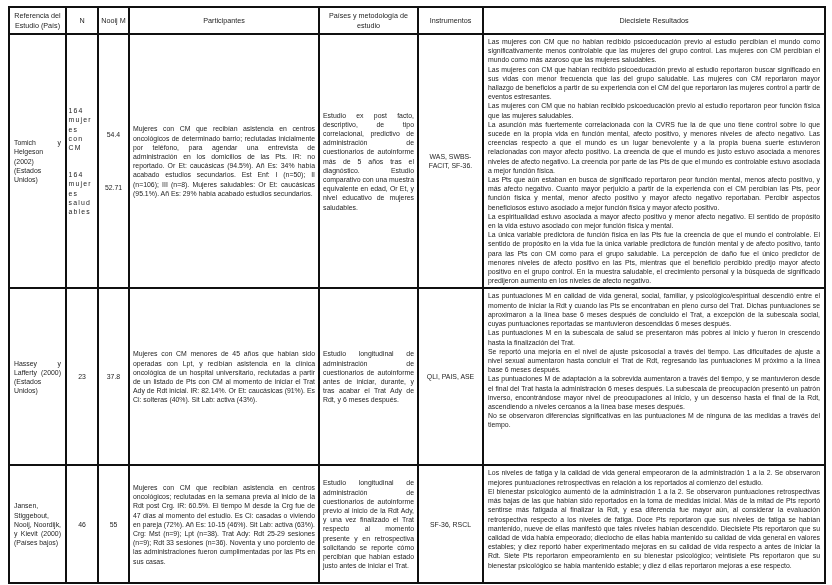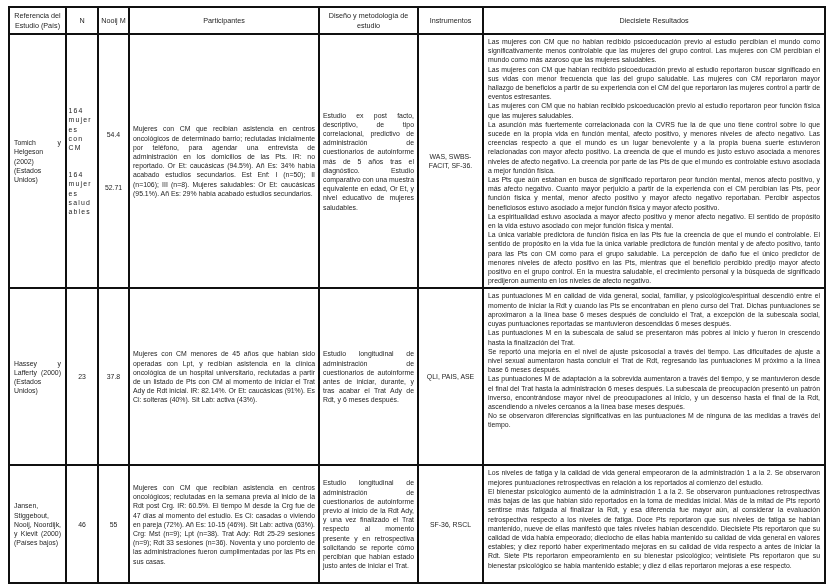--- a/index.html
+++ b/index.html
@@ -36,21 +36,21 @@
         <col style="width:99px">
         <col style="width:65px">
         <col style="width:342px">
     </colgroup>
     <tbody>
         <tr class="row-header">
       <th>Referencia del Estudio (País)</th>
       <th>N</th>
       <th>Nooij M</th>
       <th>Participantes</th>
-      <th>Diseño y metodología de estudio</th>
+      <th>Países y metodología de estudio</th>
       <th>Instrumentos</th>
       <th>Diecisiete Resultados</th>
     </tr>
 
     <tr class="row-1">
       <td class="c-ref">Tomich y Helgeson (2002) (Estados Unidos)</td>
       <td class="c-n">
         <div class="stack n-stack">
           <div class="n-block">164 mujeres con CM</div>
           <div class="n-block">164 mujeres saludables</div>

